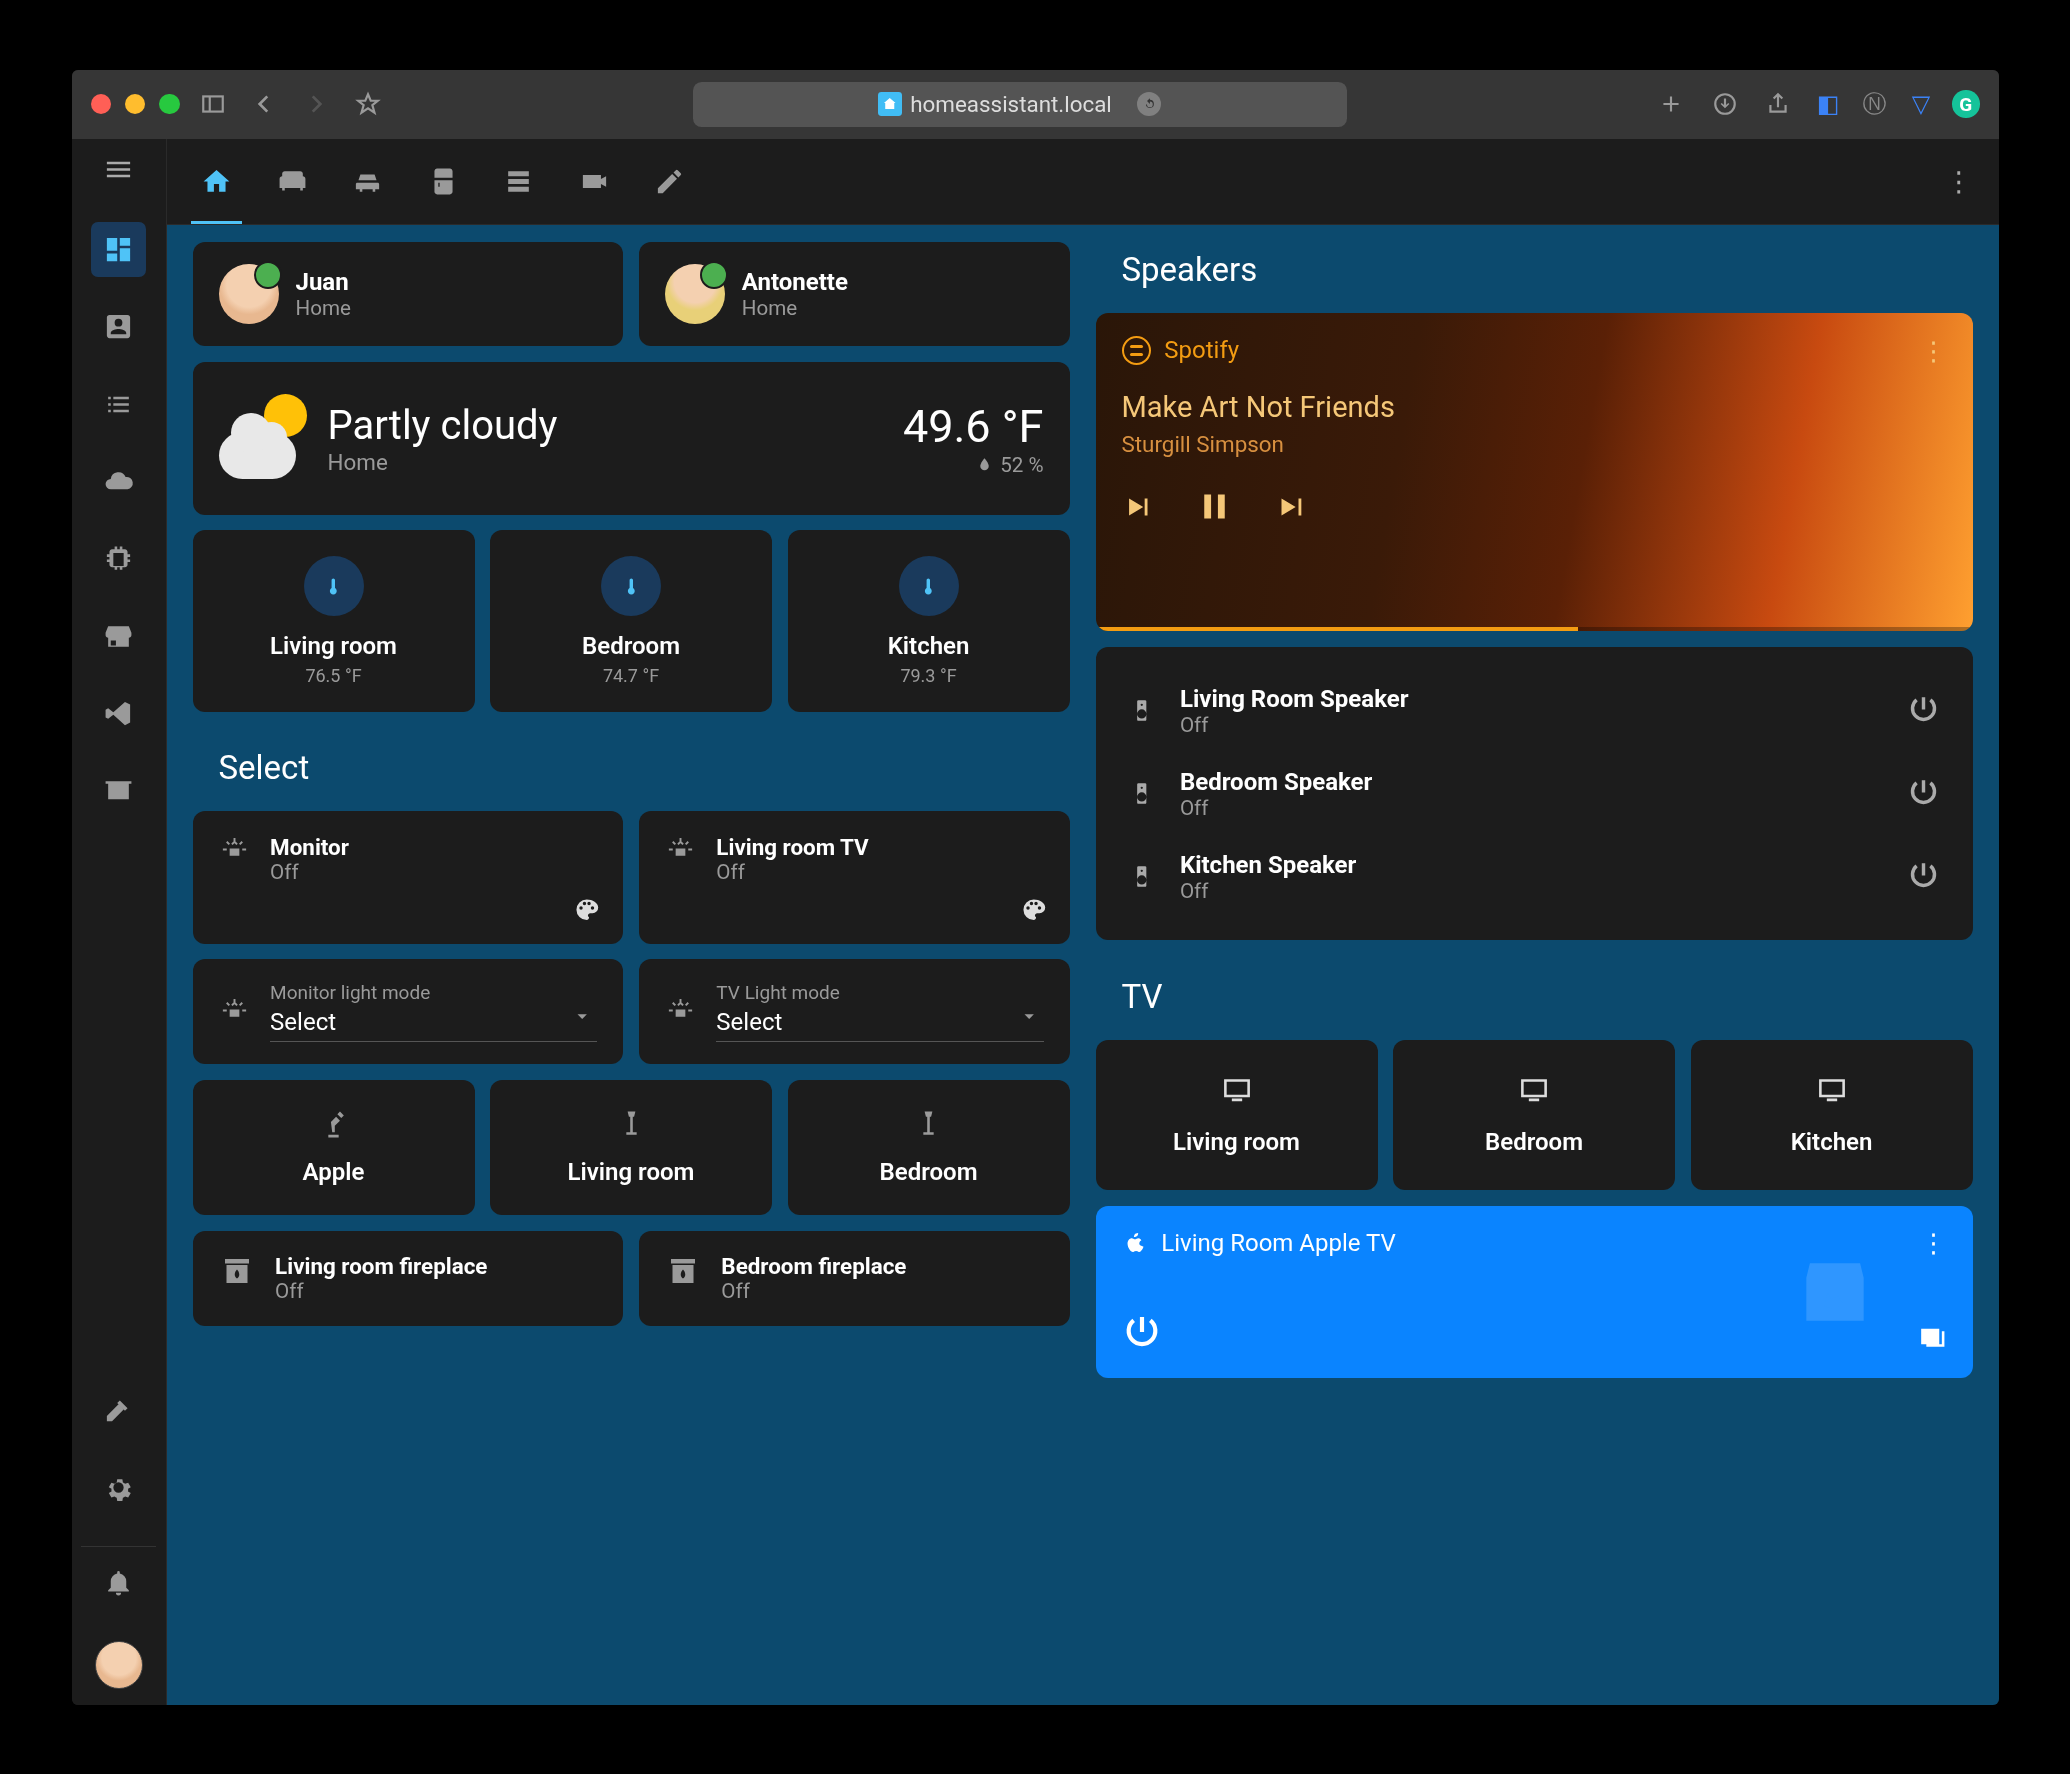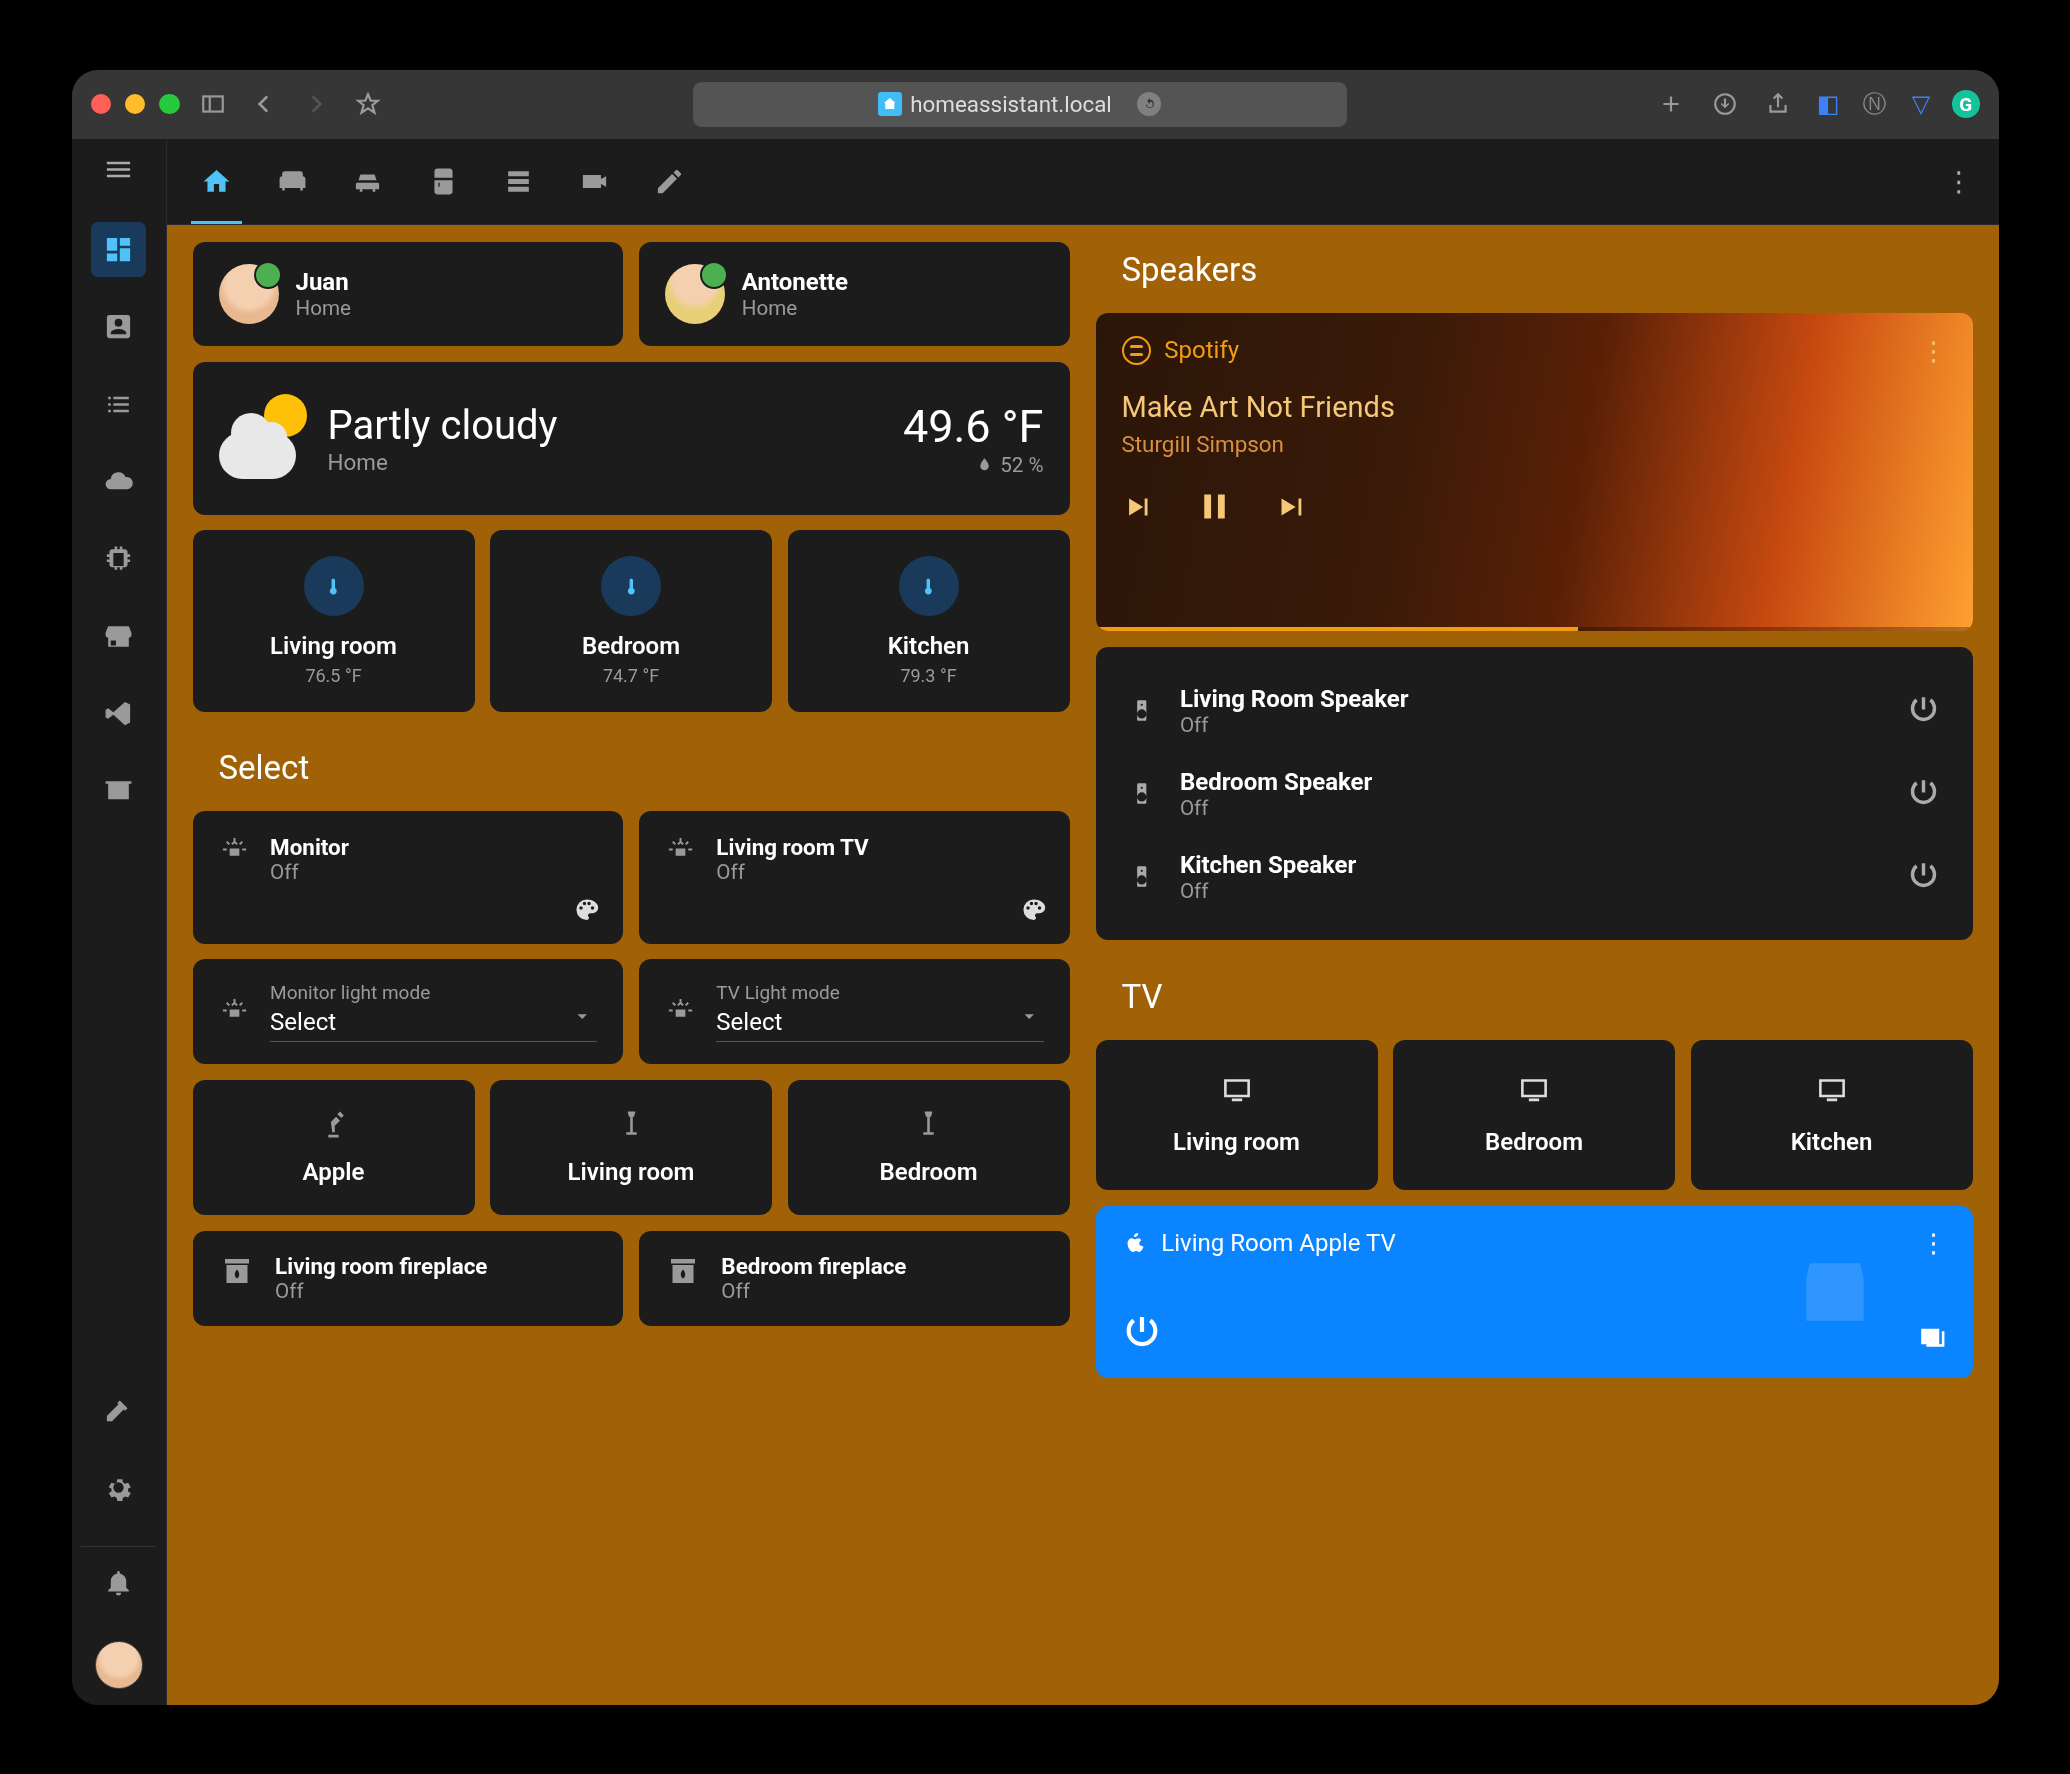--- a/index.html
+++ b/index.html
@@ -10,21 +10,21 @@
   width: 2070px;
   height: 1774px;
   display: flex;
   align-items: center;
   justify-content: center;
 }
 .window {
   width: 1927px;
   height: 1635px;
   background: #1c1c1c;
-  border-radius: 26px;
+  border-radius: 6px;
   overflow: hidden;
   display: flex;
   flex-direction: column;
   box-shadow: 0 34px 69px rgba(0,0,0,.6);
 }
 .titlebar {
   height: 69px;
   display: flex;
   align-items: center;
   padding: 0 19px;
@@ -113,21 +113,21 @@
 .tabs-spacer{flex:1;}
 .kebab { color:#aaa; cursor:pointer; font-size:27.5px; }
 
 .content {
   flex:1;
   display:grid;
   grid-template-columns: 1fr 1fr;
   gap: 26px;
   padding: 17px 26px 26px 26px;
   overflow:auto;
-  background:#a16207;
+  background:#0c4a6e;
 }
 .col { display:flex; flex-direction:column; gap:15.5px; }
 
 .card {
   background:#1c1c1c;
   border-radius:12px;
   padding: 22.4px 26px;
 }
 .row2 { display:grid; grid-template-columns:1fr 1fr; gap:15.5px; }
 .row3 { display:grid; grid-template-columns:1fr 1fr 1fr; gap:15.5px; }

